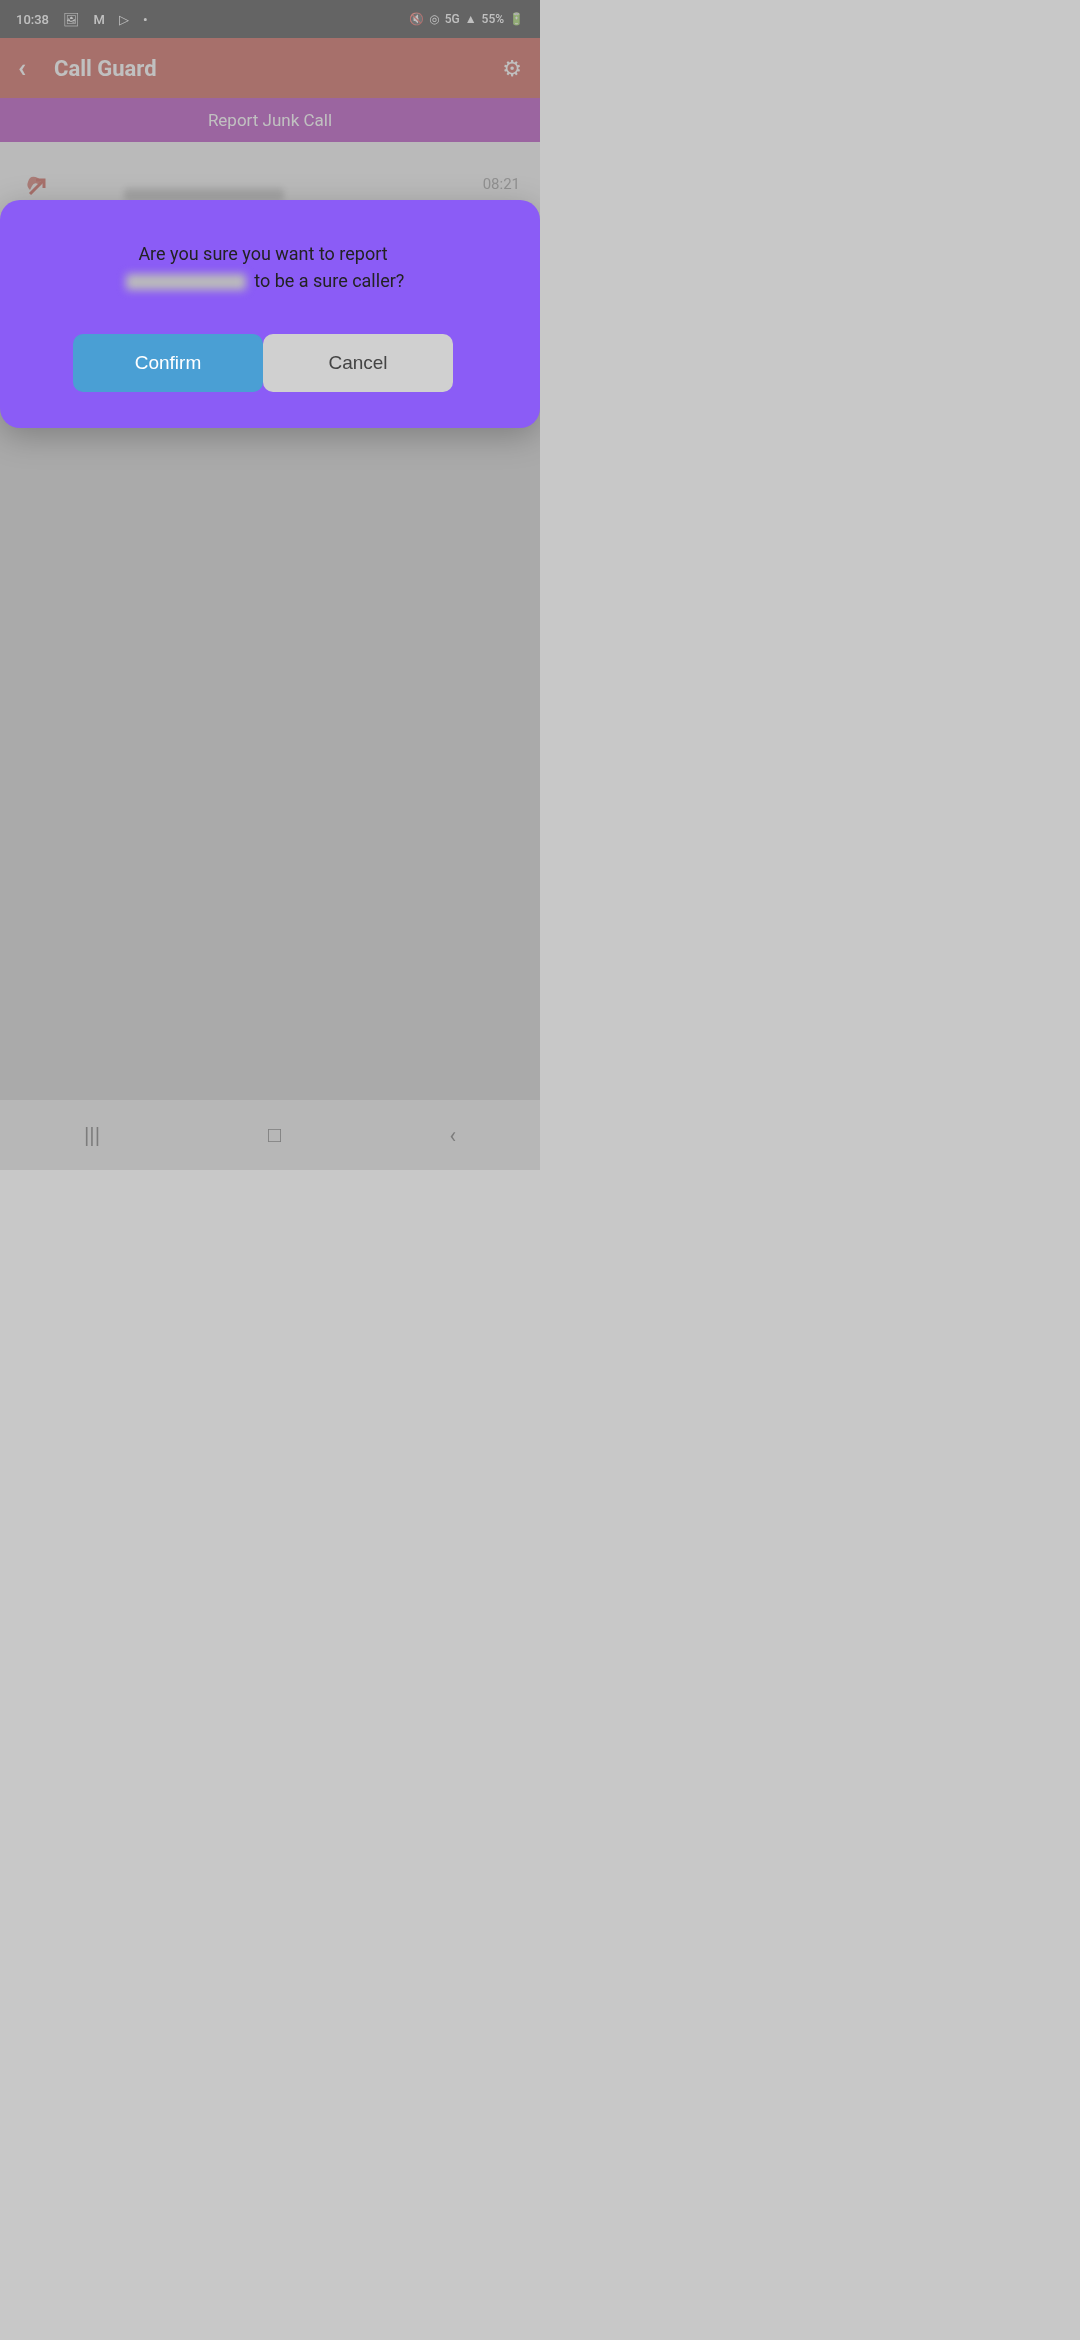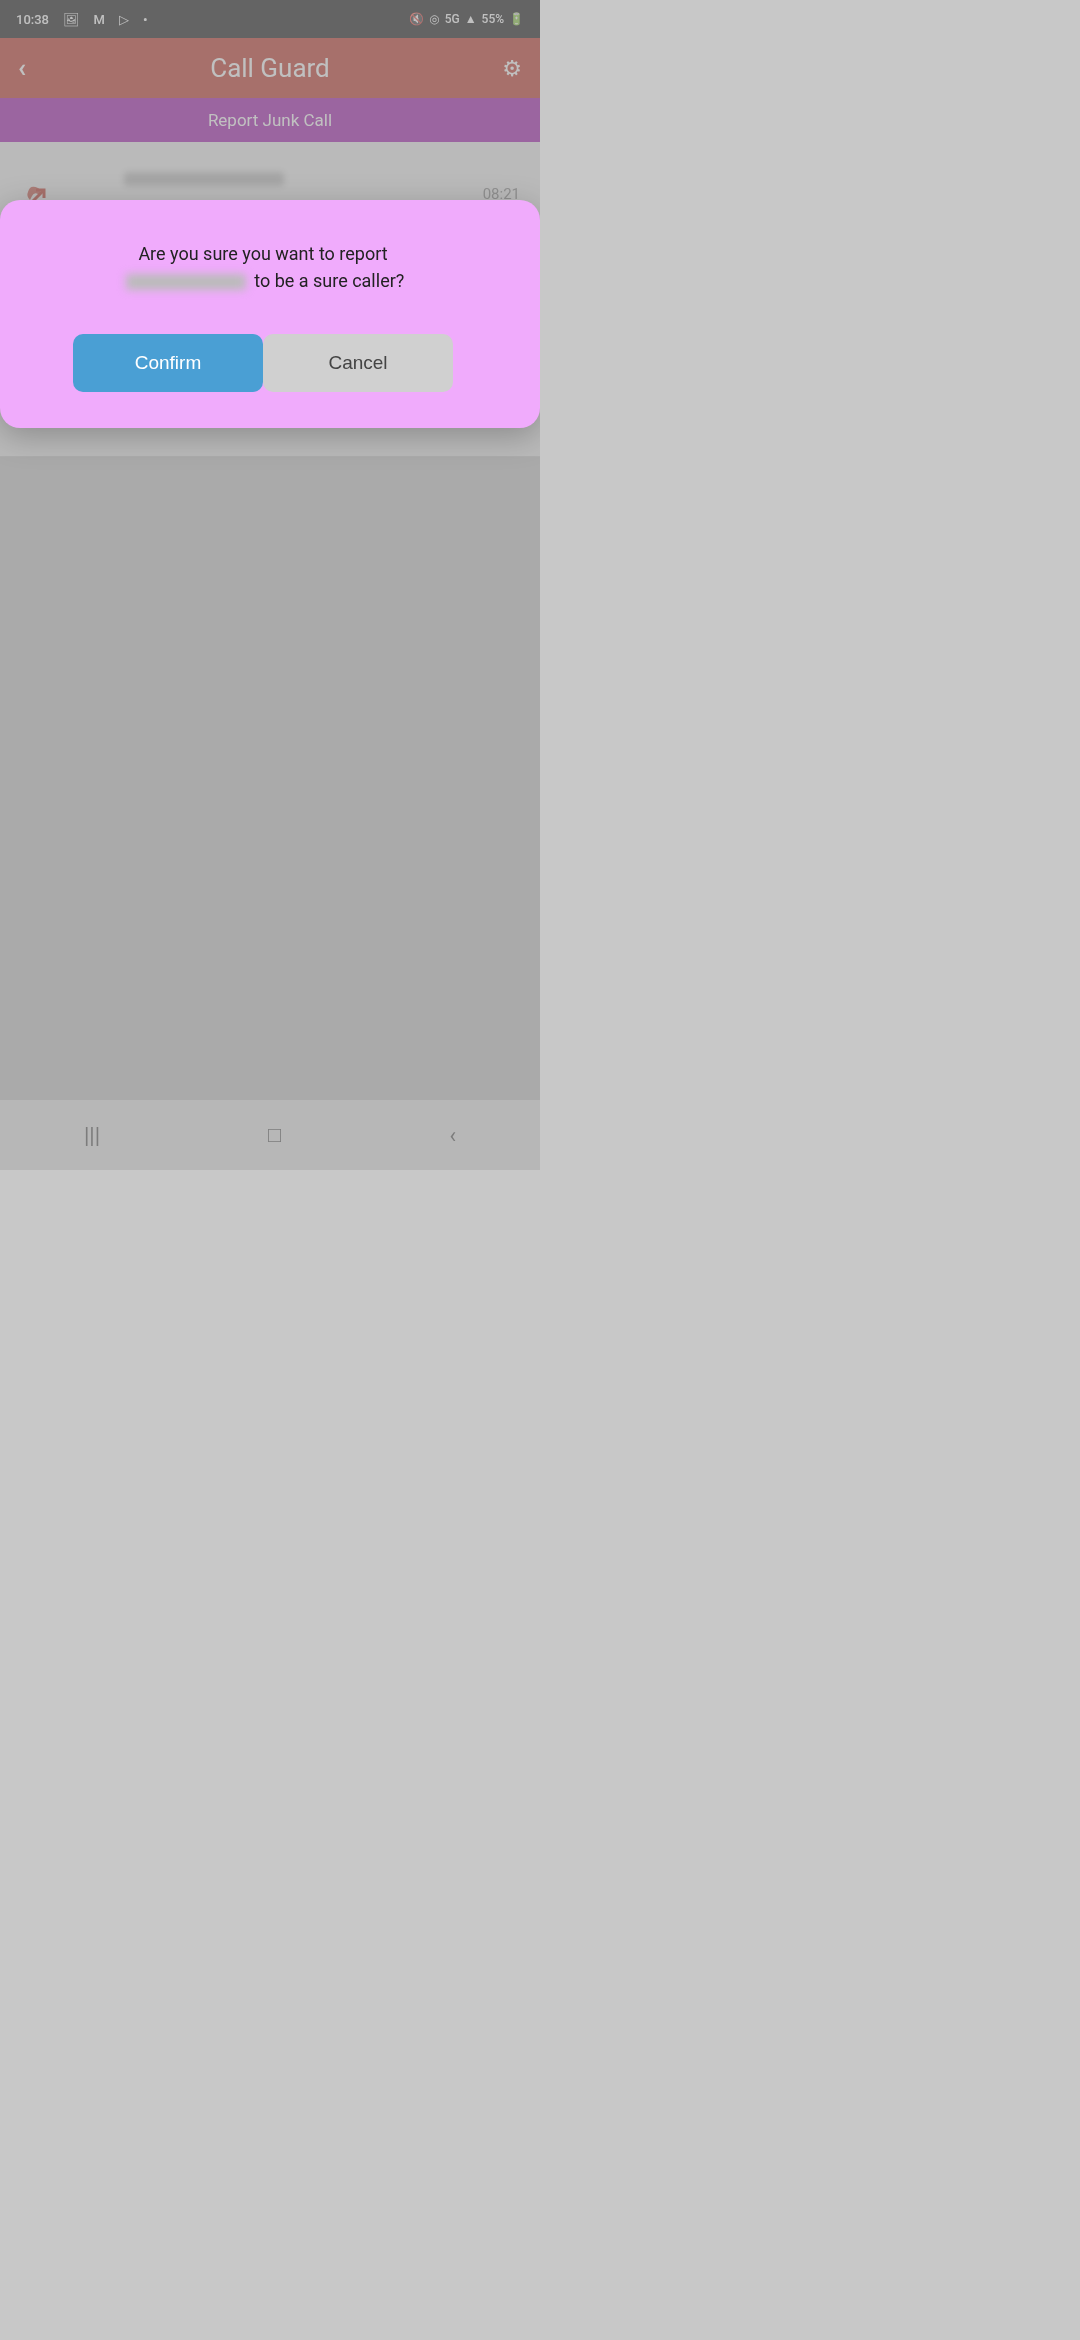--- a/index.html
+++ b/index.html
@@ -42,24 +42,24 @@
     .app-header {
       background: #c0392b;
       height: 60px;
       display: flex;
       align-items: center;
       justify-content: space-between;
       padding: 0 18px;
     }
     .header-title {
       color: white;
-      font-size: 26px;
-      font-weight: normal;
+      font-size: 22px;
+      font-weight: bold;
       flex: 1;
-      text-align: center;
+      text-align: left;
     }
     .header-back {
       color: white;
       font-size: 26px;
       font-weight: bold;
       cursor: pointer;
       width: 36px;
     }
     .header-settings {
       color: white;
@@ -83,22 +83,22 @@
     }
 
     
     .call-list {
       background: #e8e8e8;
       padding: 0;
     }
 
     .call-item {
       display: flex;
-      align-items: flex-start;
-      padding: 30px 20px;
+      align-items: flex-end;
+      padding: 20px 20px;
       border-bottom: 1px solid #d0d0d0;
       background: #f0f0f0;
       position: relative;
       gap: 44px;
     }
     .call-icon {
       width: 44px;
       height: 44px;
       margin-right: 16px;
       display: flex;
@@ -146,21 +146,21 @@
       background: rgba(150, 150, 150, 0.6);
       display: flex;
       align-items: flex-start;
       justify-content: center;
       padding-top: 200px;
       z-index: 10;
     }
 
     
     .dialog {
-      background: #f0abfc;
+      background: #8b5cf6;
       border-radius: 20px;
       width: 548px;
       padding: 40px 30px 36px 16px;
       box-shadow: 0 8px 32px rgba(0,0,0,0.25);
     }
     .dialog-message {
       font-size: 18px;
       color: #222;
       text-align: center;
       line-height: 1.5;

